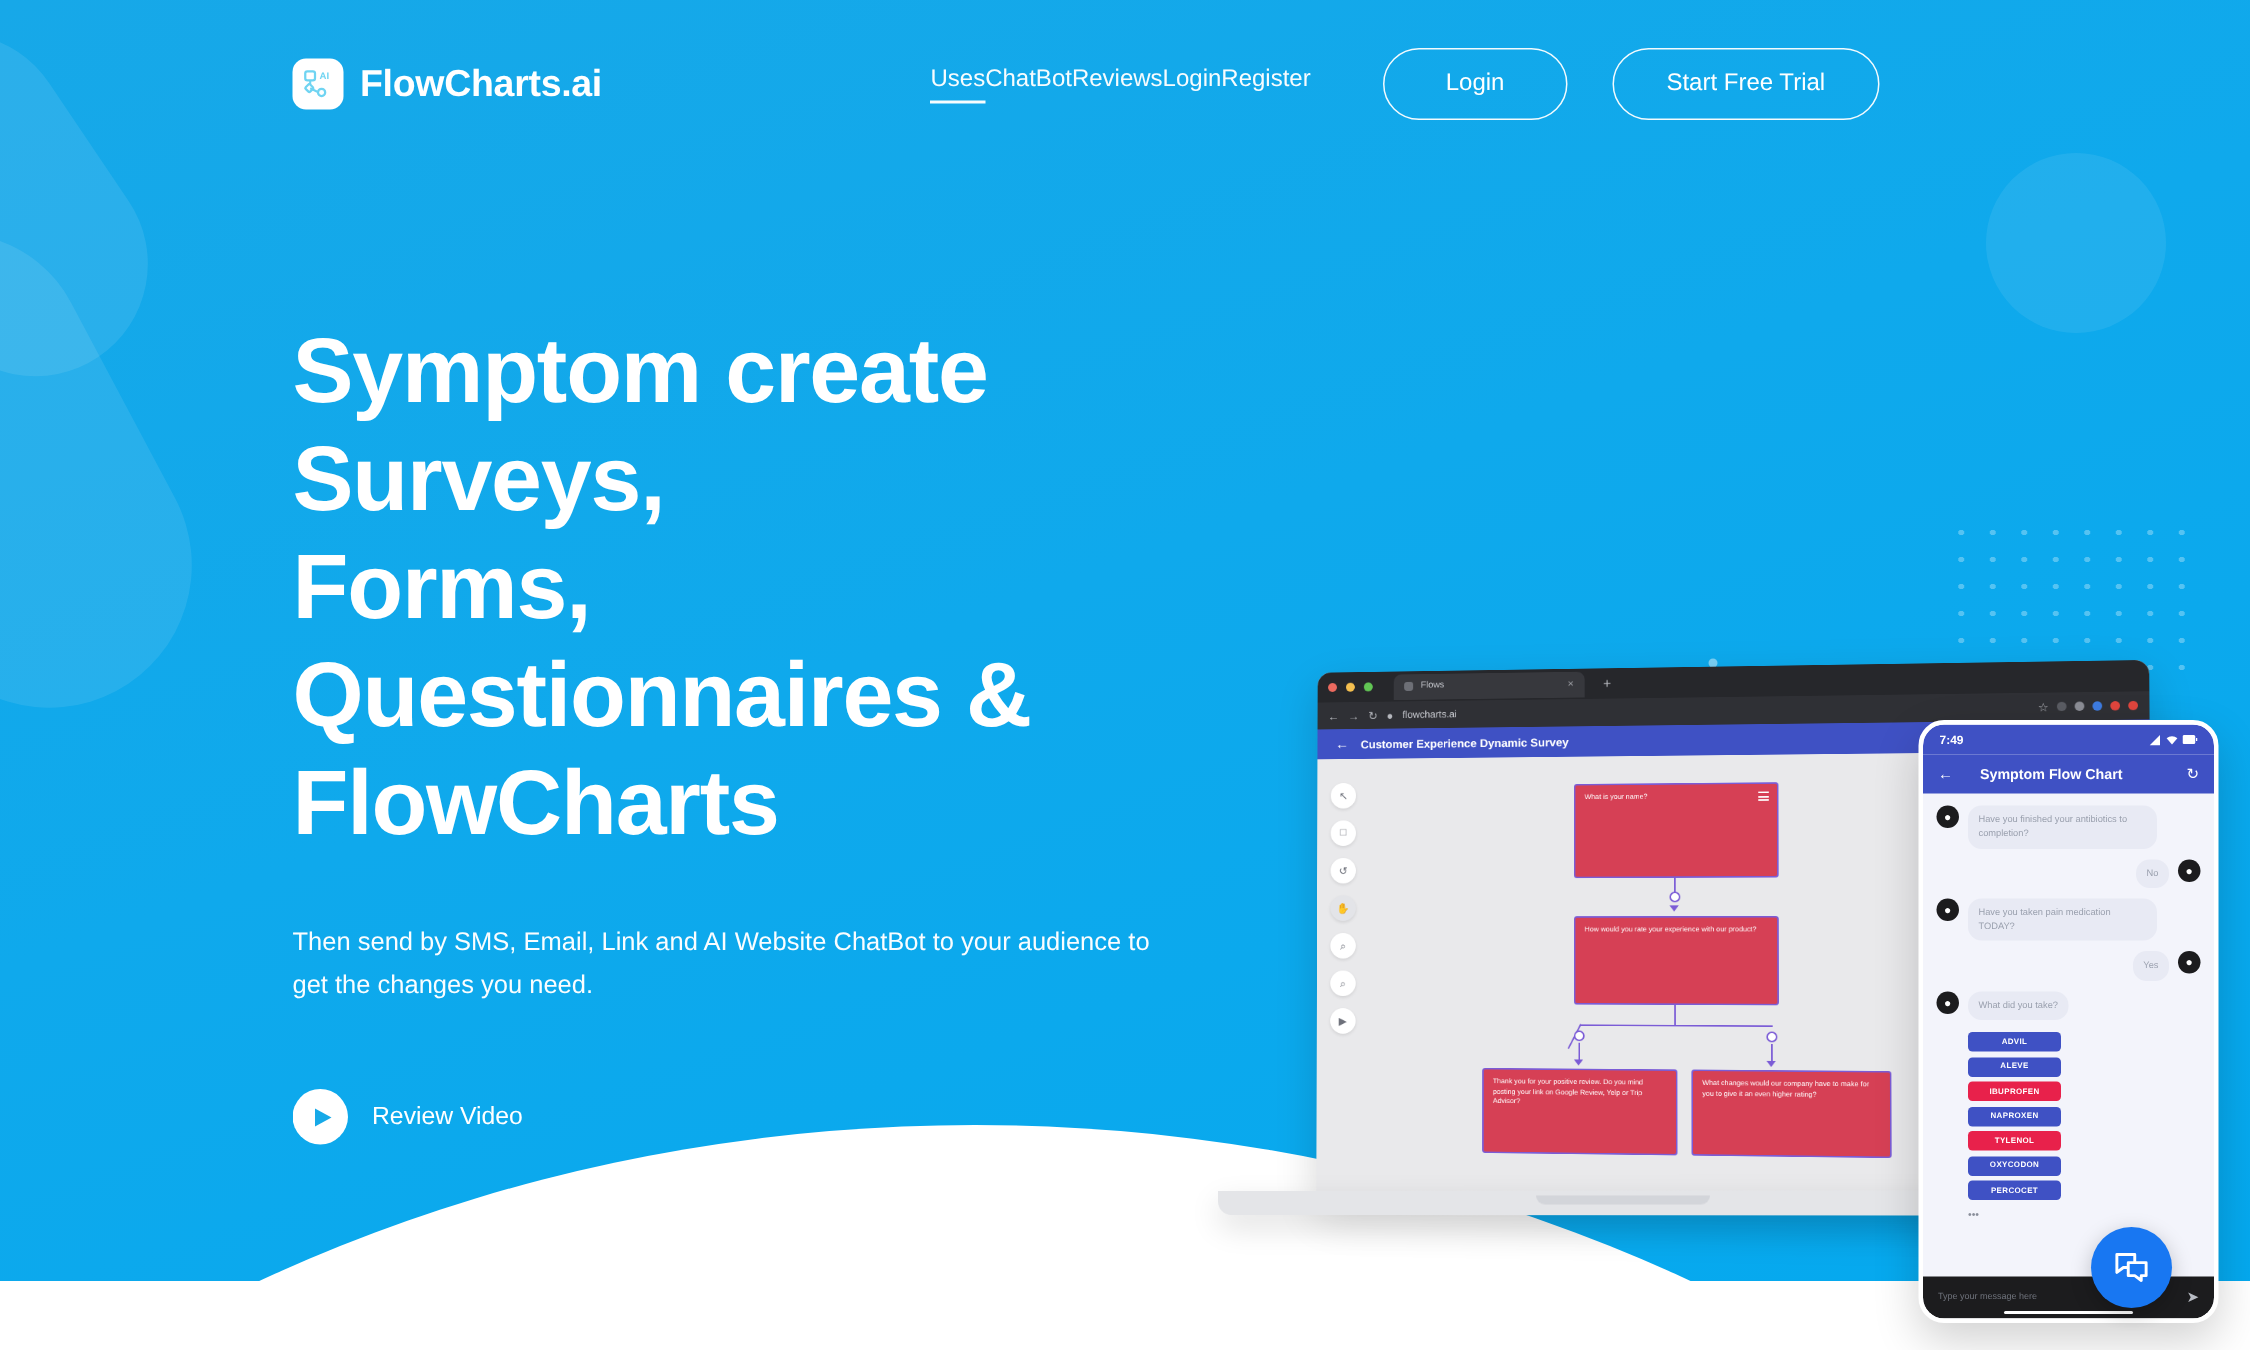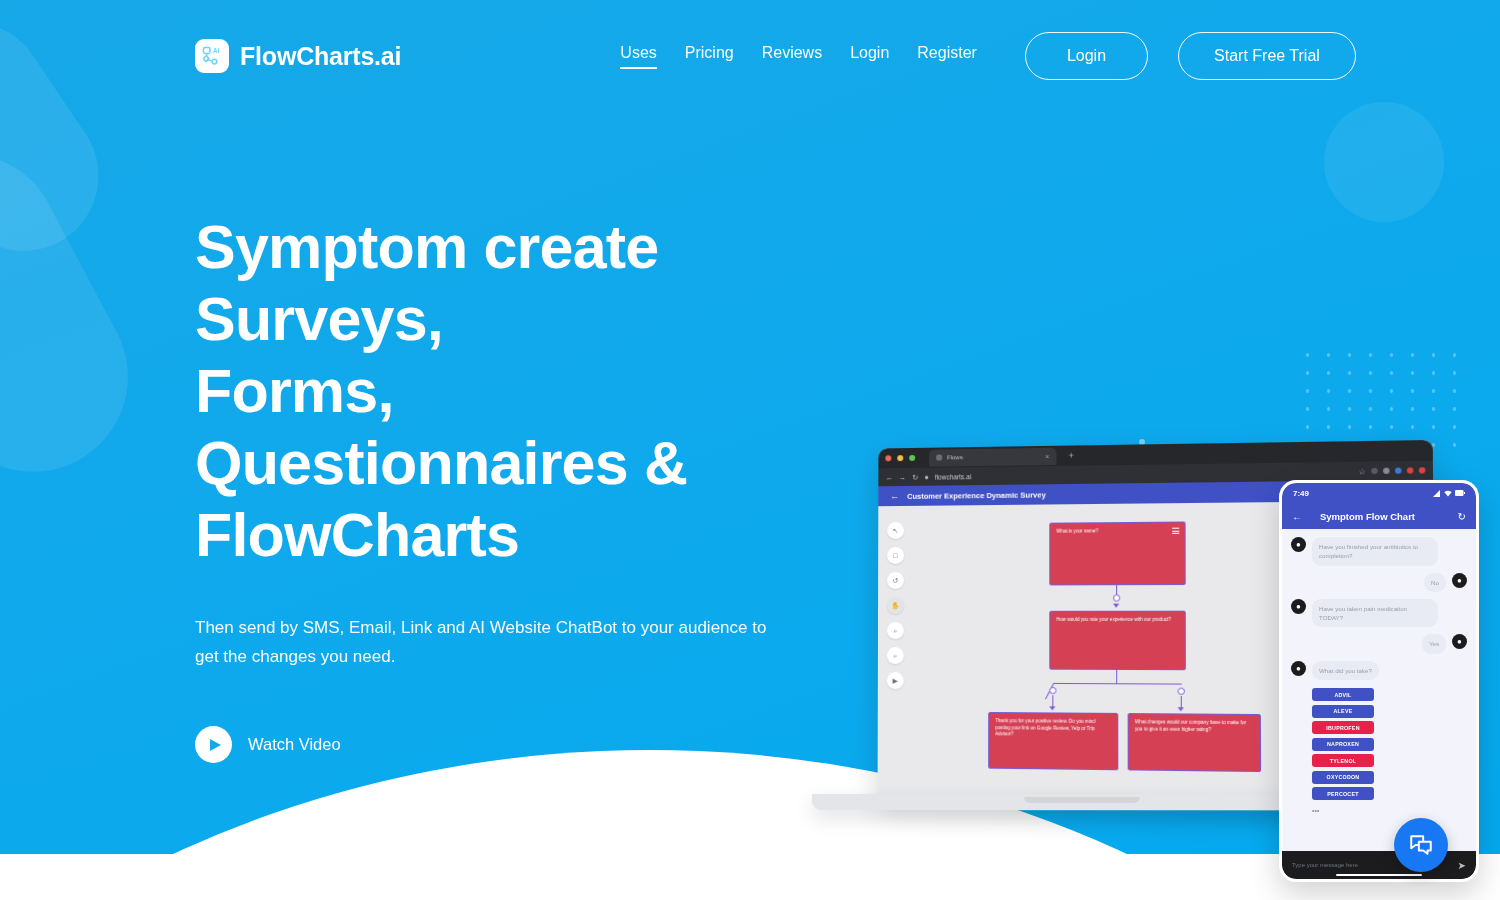--- a/index.html
+++ b/index.html
@@ -80,21 +80,20 @@
   .brand-name {
     color: #ffffff;
     font-size: 25px;
     font-weight: 600;
     letter-spacing: -0.2px;
     white-space: nowrap;
   }
 
   .nav {
     display: flex; align-items: center;
-    gap: 28px;
     margin-left: 219px;
   }
   .nav-link {
     color: #ffffff;
     font-size: 16px;
     text-decoration: none;
     position: relative;
     padding-bottom: 7px;
     white-space: nowrap;
     opacity: 0.97;
@@ -448,21 +447,21 @@
           <rect x="4.1" y="12.6" width="4.2" height="4.2" rx="0.8" fill="none" stroke="#6fd4f2" stroke-width="1.5" transform="rotate(45 6.2 14.7)"></rect>
           <circle cx="14.4" cy="17.6" r="2.4" fill="none" stroke="#6fd4f2" stroke-width="1.5"></circle>
           <text x="13" y="8.6" font-family="Liberation Sans, sans-serif" font-size="6.4" font-weight="700" fill="#6fd4f2">AI</text>
         </svg>
       </div>
       <div class="brand-name">FlowCharts.ai</div>
     </div>
 
     <div class="nav">
       <a class="nav-link active">Uses</a>
-      <a class="nav-link">Pricing</a>
+      <a class="nav-link">ChatBot</a>
       <a class="nav-link">Reviews</a>
       <a class="nav-link">Login</a>
       <a class="nav-link">Register</a>
     </div>
 
     <div class="header-actions">
       <button class="btn-ghost btn-login">Login</button>
       <button class="btn-ghost btn-trial">Start Free Trial</button>
     </div>
   </div>
@@ -472,21 +471,21 @@
       <span class="ln">Symptom create Surveys,</span>
       <span class="ln">Forms,</span>
       <span class="ln">Questionnaires &amp;</span>
       <span class="ln">FlowCharts</span>
     </h1>
     <p class="hero-sub">Then send by SMS, Email, Link and AI Website ChatBot to your audience to get the changes you need.</p>
     <div class="watch">
       <span class="play-circle">
           <span class="play-tri"></span>
         </span>
-      <span class="watch-label">Watch Video</span>
+      <span class="watch-label">Review Video</span>
     </div>
   </div>
 
   <div class="laptop">
     <div class="laptop-cam"></div>
     <div class="laptop-screen">
 
       <div class="bchrome">
         <div class="btabs">
           <span class="tl tl-r"></span>

